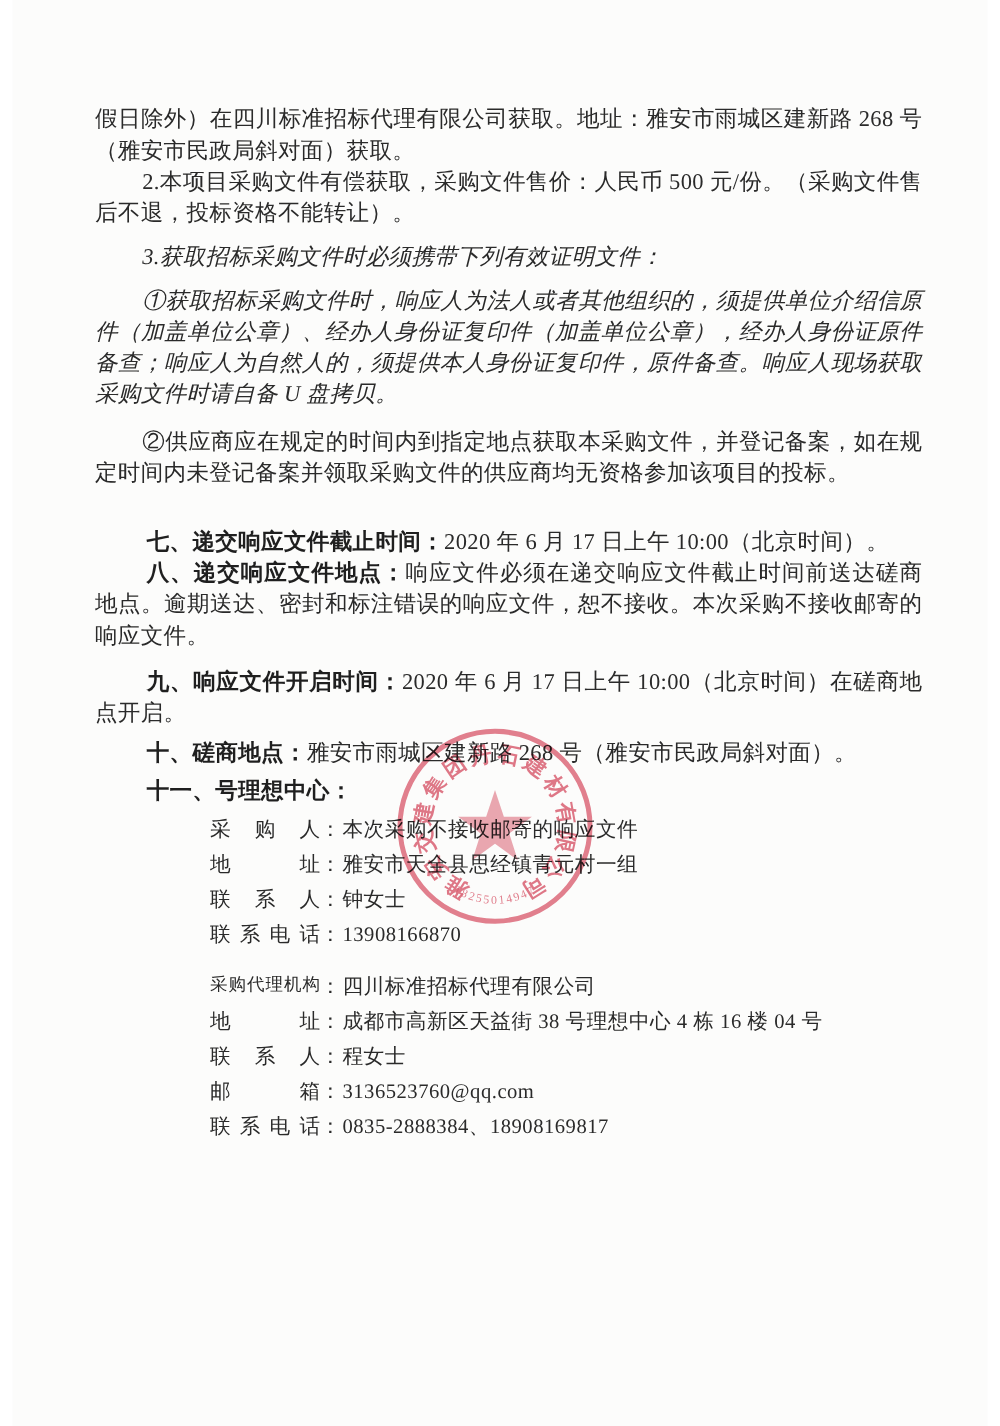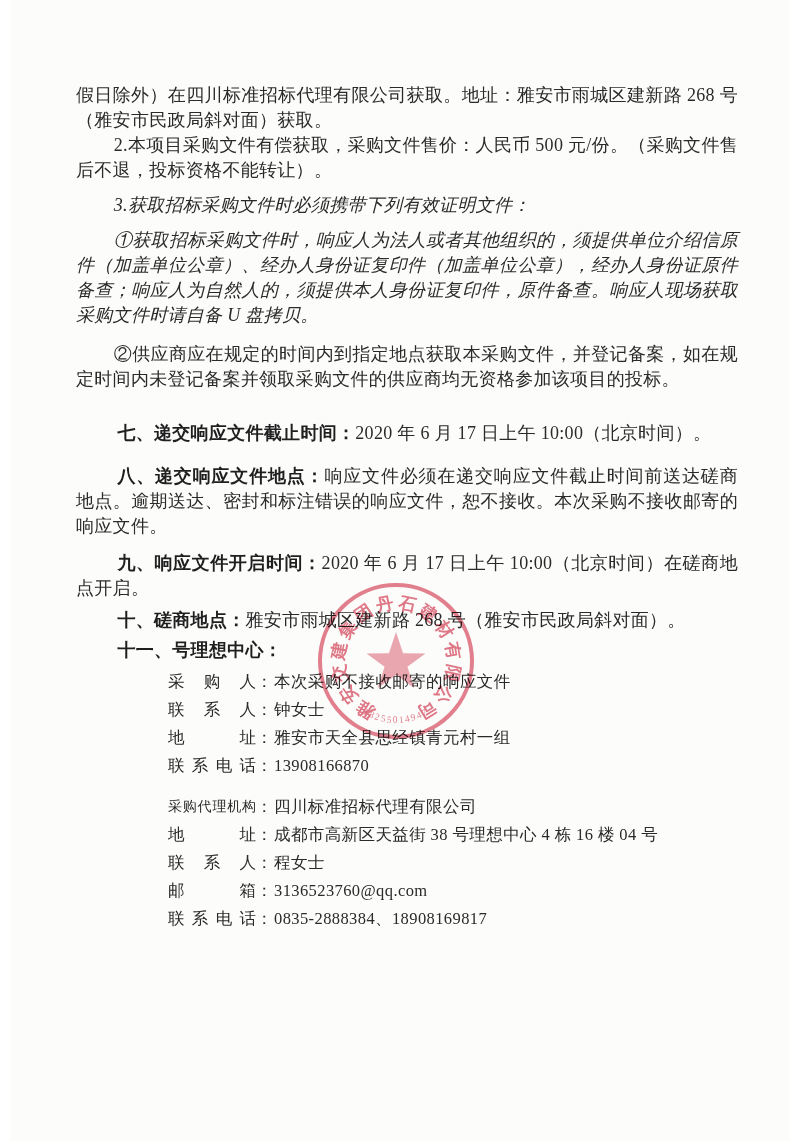--- a/index.html
+++ b/index.html
@@ -29,21 +29,21 @@
     text-justify: inter-character;
     letter-spacing: 0.3px;
     color: #2a2a2a;
   }
   .indent { text-indent: 2.1em; }
   .section { text-indent: 2.3em; }
   .section strong { font-weight: 700; color: #1f1f1f; }
   .mt10 { margin-top: 10px; font-style: italic; }
   .mt15 { margin-top: 15px; font-family: Liberation Mono, monospace; }
   .mt28 { margin-top: 28px; }
-  .mt18 { margin-top: 18px; }
+  .mt18 { }
   .mt12 { margin-top: 12px; }
   .mt7  { margin-top: 7px; }
   .mt5  { margin-top: 5px; }
   .contact-block { margin-top: 5px; }
   .contact-block.agency { margin-top: 13px; }
   .crow {
     padding-left: 92px;
     line-height: 28px;
     font-size: 16.5px;
     white-space: nowrap;
@@ -104,24 +104,24 @@
 
     <p class="section mt7"><strong>十、磋商地点：</strong><span>雅安市雨城区建新路 268 号（雅安市民政局斜对面）。</span></p>
 
     <p class="section mt5"><strong>十一、号理想中心：</strong><span></span></p>
 
     <div class="contact-block purchaser">
       <div class="crow">
         <span class="clabel">采购人</span><span class="ccolon">：</span><span class="cvalue">本次采购不接收邮寄的响应文件</span>
       </div>
       <div class="crow">
-        <span class="clabel">联系人</span><span class="ccolon">：</span><span class="cvalue">钟女士</span>
+        <span class="clabel">地址</span><span class="ccolon">：</span><span class="cvalue">雅安市天全县思经镇青元村一组</span>
       </div>
       <div class="crow">
-        <span class="clabel">地址</span><span class="ccolon">：</span><span class="cvalue">雅安市天全县思经镇青元村一组</span>
+        <span class="clabel">联系人</span><span class="ccolon">：</span><span class="cvalue">钟女士</span>
       </div>
       <div class="crow">
         <span class="clabel">联系电话</span><span class="ccolon">：</span><span class="cvalue">13908166870</span>
       </div>
     </div>
 
     <div class="contact-block agency">
       <div class="crow">
         <span class="clabel small">采购代理机构</span><span class="ccolon">：</span><span class="cvalue">四川标准招标代理有限公司</span>
       </div>

